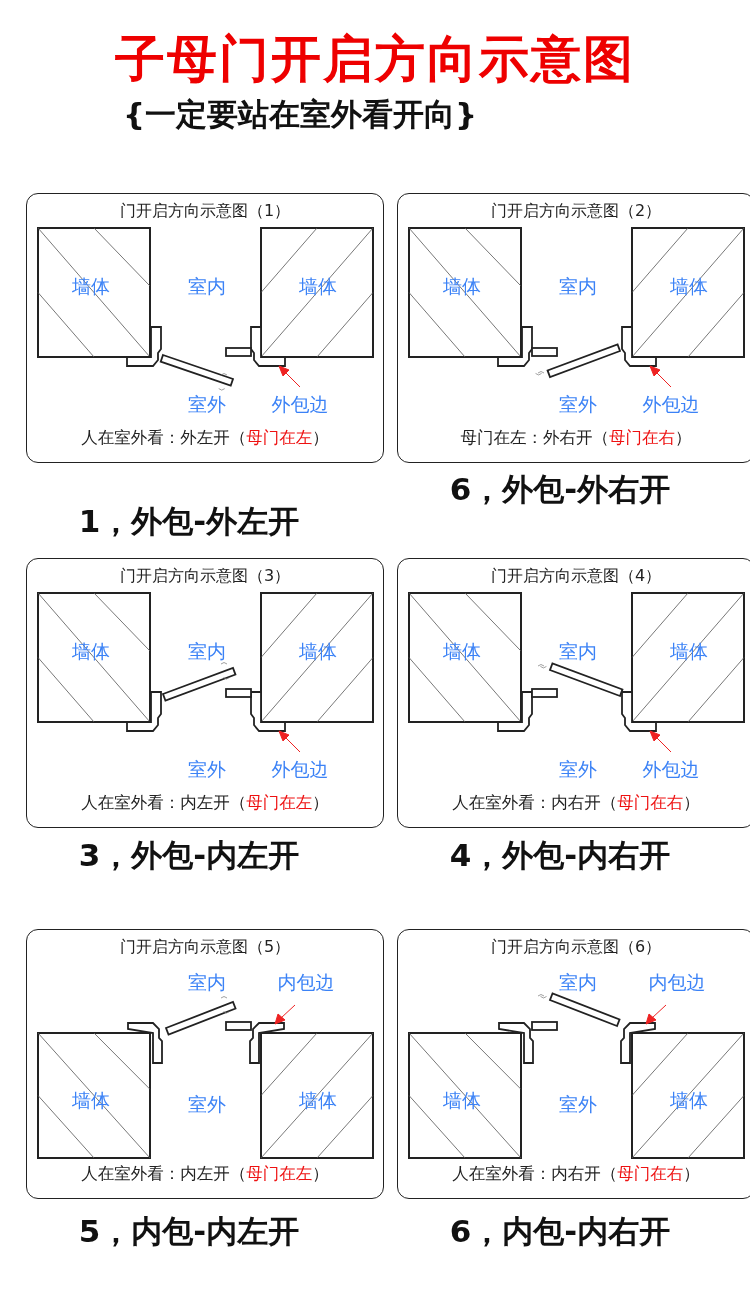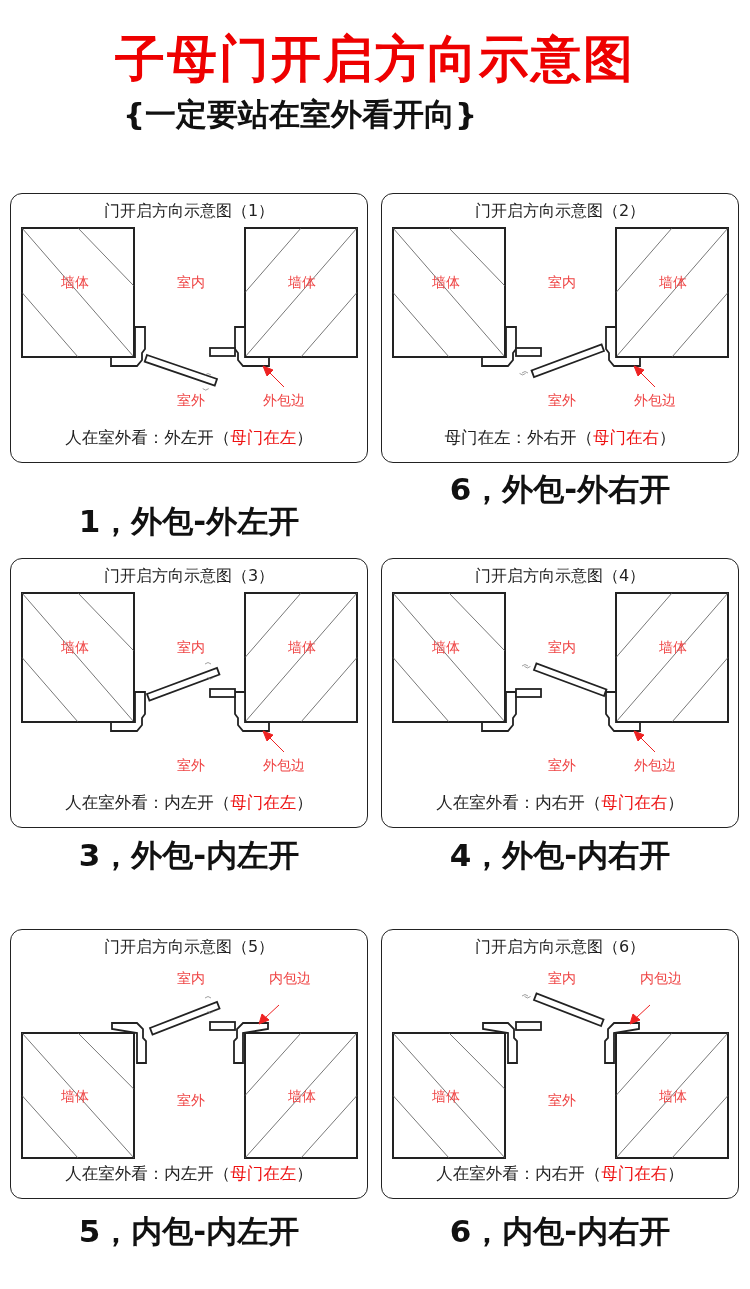--- a/index.html
+++ b/index.html
@@ -3,25 +3,25 @@
 <meta charset="utf-8">
 <style>
   html, body { margin: 0; padding: 0; background: #ffffff; }
   body { width: 750px; height: 1289px; position: relative; overflow: hidden;
          font-family: "DejaVu Sans", "Liberation Sans", sans-serif; color: #111; }
   .title { position: absolute; left: 0; width: 750px; top: 28px; text-align: center;
            font-size: 50px; font-weight: bold; color: #ee0000; letter-spacing: 2px; line-height: 62px; }
   .subtitle { position: absolute; left: 0; width: 600px; top: 94px; text-align: center;
               font-size: 31px; font-weight: bold; color: #111; line-height: 40px; }
   .panel { position: absolute; width: 358px; height: 270px; border: 1.5px solid #222;
-           border-radius: 12px; box-sizing: border-box; background: #fff; }
+           border-radius: 12px; box-sizing: border-box; background: #fff; margin-left: 16px; }
   .panel svg { position: absolute; left: 0; top: 0; }
   .ptitle { position: absolute; left: 0; right: 0; top: 7px; text-align: center;
             font-size: 16px; color: #222; }
-  .lbl { position: absolute; font-size: 14px; color: #ef4444; white-space: nowrap; transform: translateX(-50%); }
+  .lbl { position: absolute; font-size: 19px; color: #3b82f6; white-space: nowrap; transform: translateX(-50%); }
   .caption { position: absolute; left: 0; right: 0; top: 233px; text-align: center;
              font-size: 16.5px; color: #222; white-space: nowrap; }
   .caption .red { color: #ee1111; }
   .heading { position: absolute; width: 358px; text-align: center; font-size: 31px;
              font-weight: bold; color: #111; line-height: 40px; white-space: nowrap; }
 </style>
 </head>
 <body>
 
 <div class="title">子母门开启方向示意图</div>

